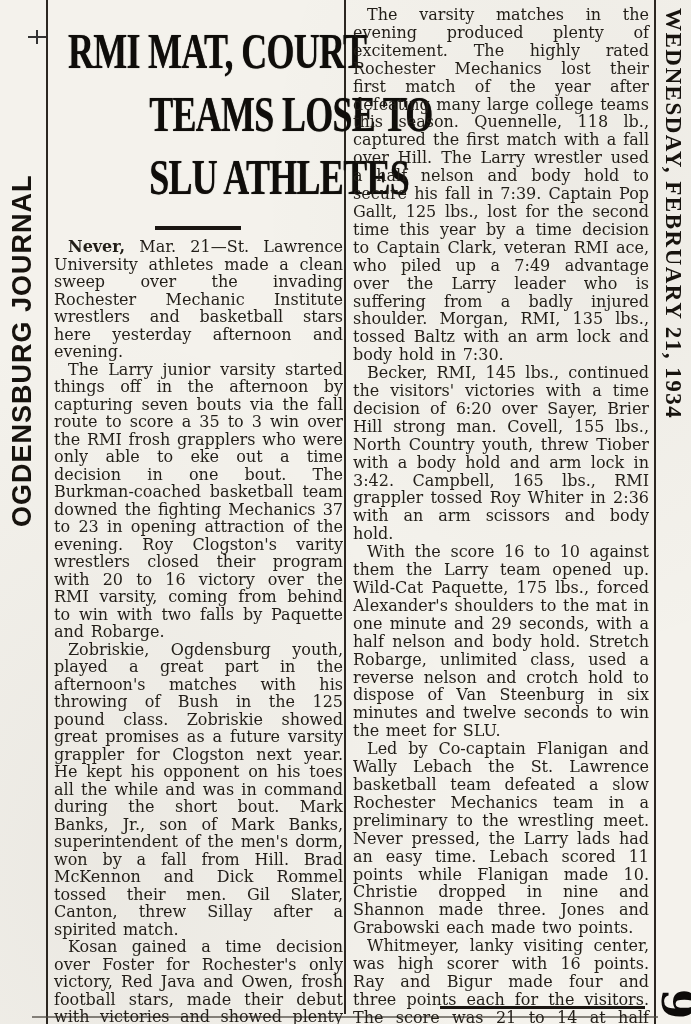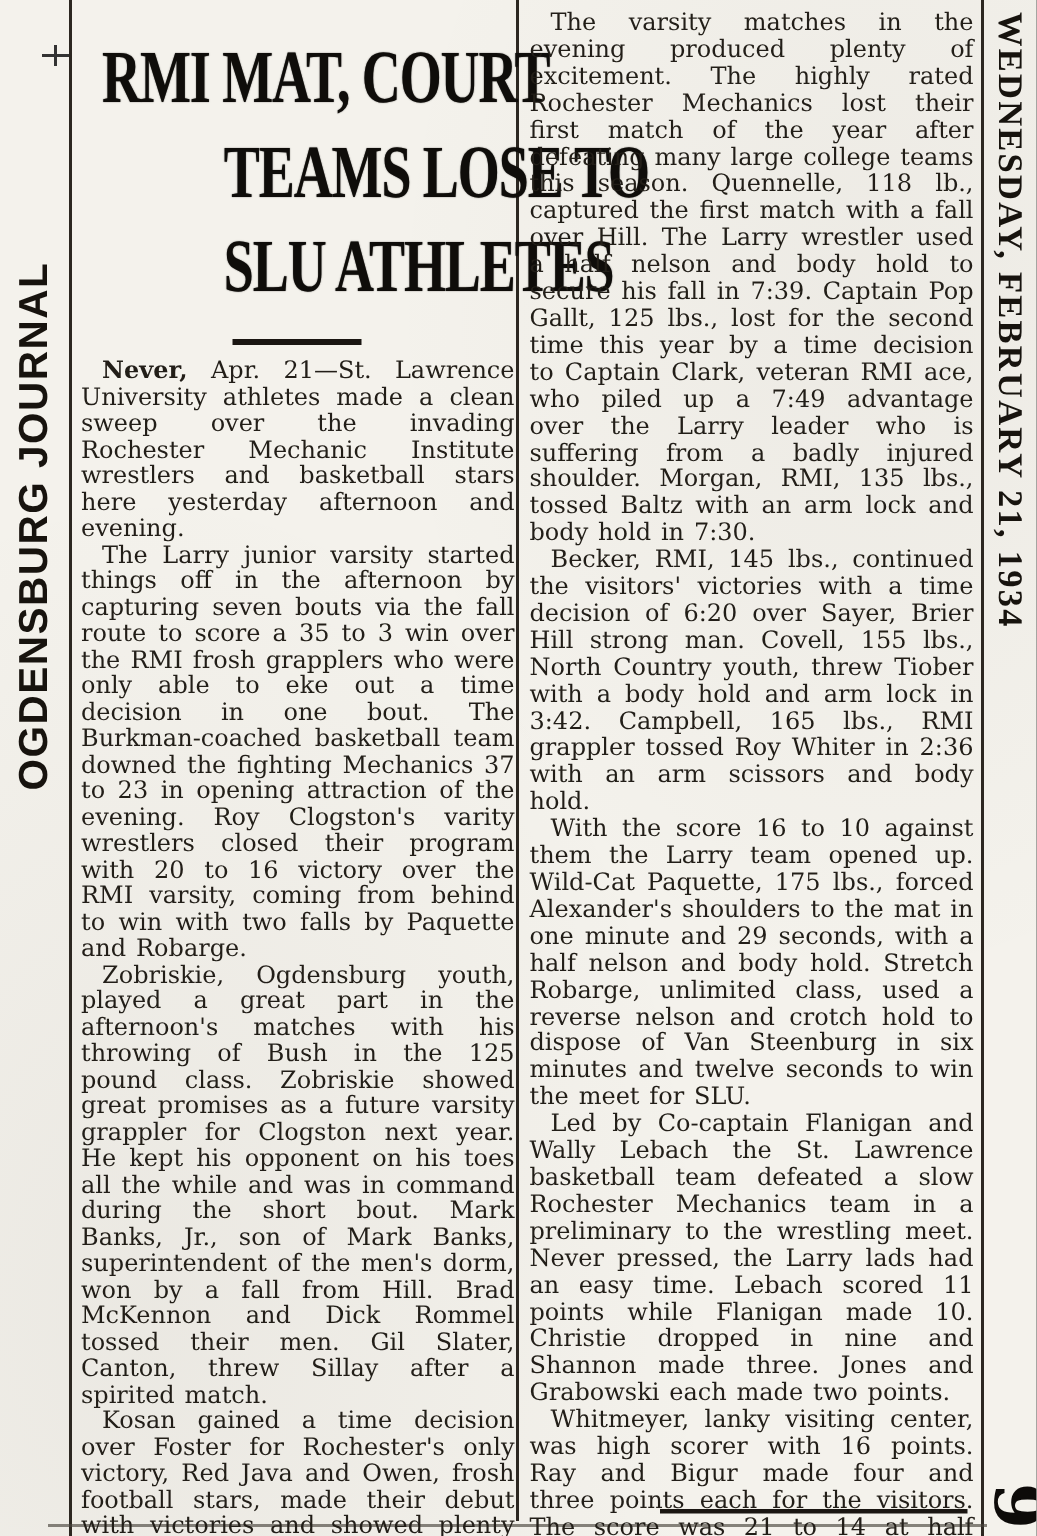--- a/index.html
+++ b/index.html
@@ -69,21 +69,21 @@
   <div class="page-num">9</div>
 
   <div class="headline">
     <span class="hl-line al">RMI MAT, COURT</span>
     <span class="hl-line ar">TEAMS LOSE TO</span>
     <span class="hl-line ar">SLU ATHLETES</span>
   </div>
   <div class="headline-divider"></div>
 
   <div class="col col-left">
-    <p><span class="dateline">Never,</span><span> Apr. 21—St. Lawrence University athletes made a clean sweep over the invading Rochester Mechanic Institute wrestlers and basketball stars here yesterday afternoon and evening.</span></p>
+    <p><span class="dateline">Never,</span><span> Mar. 21—St. Lawrence University athletes made a clean sweep over the invading Rochester Mechanic Institute wrestlers and basketball stars here yesterday afternoon and evening.</span></p>
     <p>The Larry junior varsity started things off in the afternoon by capturing seven bouts via the fall route to score a 35 to 3 win over the RMI frosh grapplers who were only able to eke out a time decision in one bout. The Burkman-coached basketball team downed the fighting Mechanics 37 to 23 in opening attraction of the evening. Roy Clogston's varity wrestlers closed their program with 20 to 16 victory over the RMI varsity, coming from behind to win with two falls by Paquette and Robarge.</p>
     <p>Zobriskie, Ogdensburg youth, played a great part in the afternoon's matches with his throwing of Bush in the 125 pound class. Zobriskie showed great promises as a future varsity grappler for Clogston next year. He kept his opponent on his toes all the while and was in command during the short bout. Mark Banks, Jr., son of Mark Banks, superintendent of the men's dorm, won by a fall from Hill. Brad McKennon and Dick Rommel tossed their men. Gil Slater, Canton, threw Sillay after a spirited match.</p>
     <p>Kosan gained a time decision over Foster for Rochester's only victory, Red Java and Owen, frosh football stars, made their debut with victories and showed plenty of skill during their matches.</p>
   </div>
 
   <div class="col col-right">
     <p>The varsity matches in the evening produced plenty of excitement. The highly rated Rochester Mechanics lost their first match of the year after defeating many large college teams this season. Quennelle, 118 lb., captured the first match with a fall over Hill. The Larry wrestler used a half nelson and body hold to secure his fall in 7:39. Captain Pop Gallt, 125 lbs., lost for the second time this year by a time decision to Captain Clark, veteran RMI ace, who piled up a 7:49 advantage over the Larry leader who is suffering from a badly injured shoulder. Morgan, RMI, 135 lbs., tossed Baltz with an arm lock and body hold in 7:30.</p>
     <p>Becker, RMI, 145 lbs., continued the visitors' victories with a time decision of 6:20 over Sayer, Brier Hill strong man. Covell, 155 lbs., North Country youth, threw Tiober with a body hold and arm lock in 3:42. Campbell, 165 lbs., RMI grappler tossed Roy Whiter in 2:36 with an arm scissors and body hold.</p>
     <p>With the score 16 to 10 against them the Larry team opened up. Wild-Cat Paquette, 175 lbs., forced Alexander's shoulders to the mat in one minute and 29 seconds, with a half nelson and body hold. Stretch Robarge, unlimited class, used a reverse nelson and crotch hold to dispose of Van Steenburg in six minutes and twelve seconds to win the meet for SLU.</p>
     <p>Led by Co-captain Flanigan and Wally Lebach the St. Lawrence basketball team defeated a slow Rochester Mechanics team in a preliminary to the wrestling meet. Never pressed, the Larry lads had an easy time. Lebach scored 11 points while Flanigan made 10. Christie dropped in nine and Shannon made three. Jones and Grabowski each made two points.</p>

